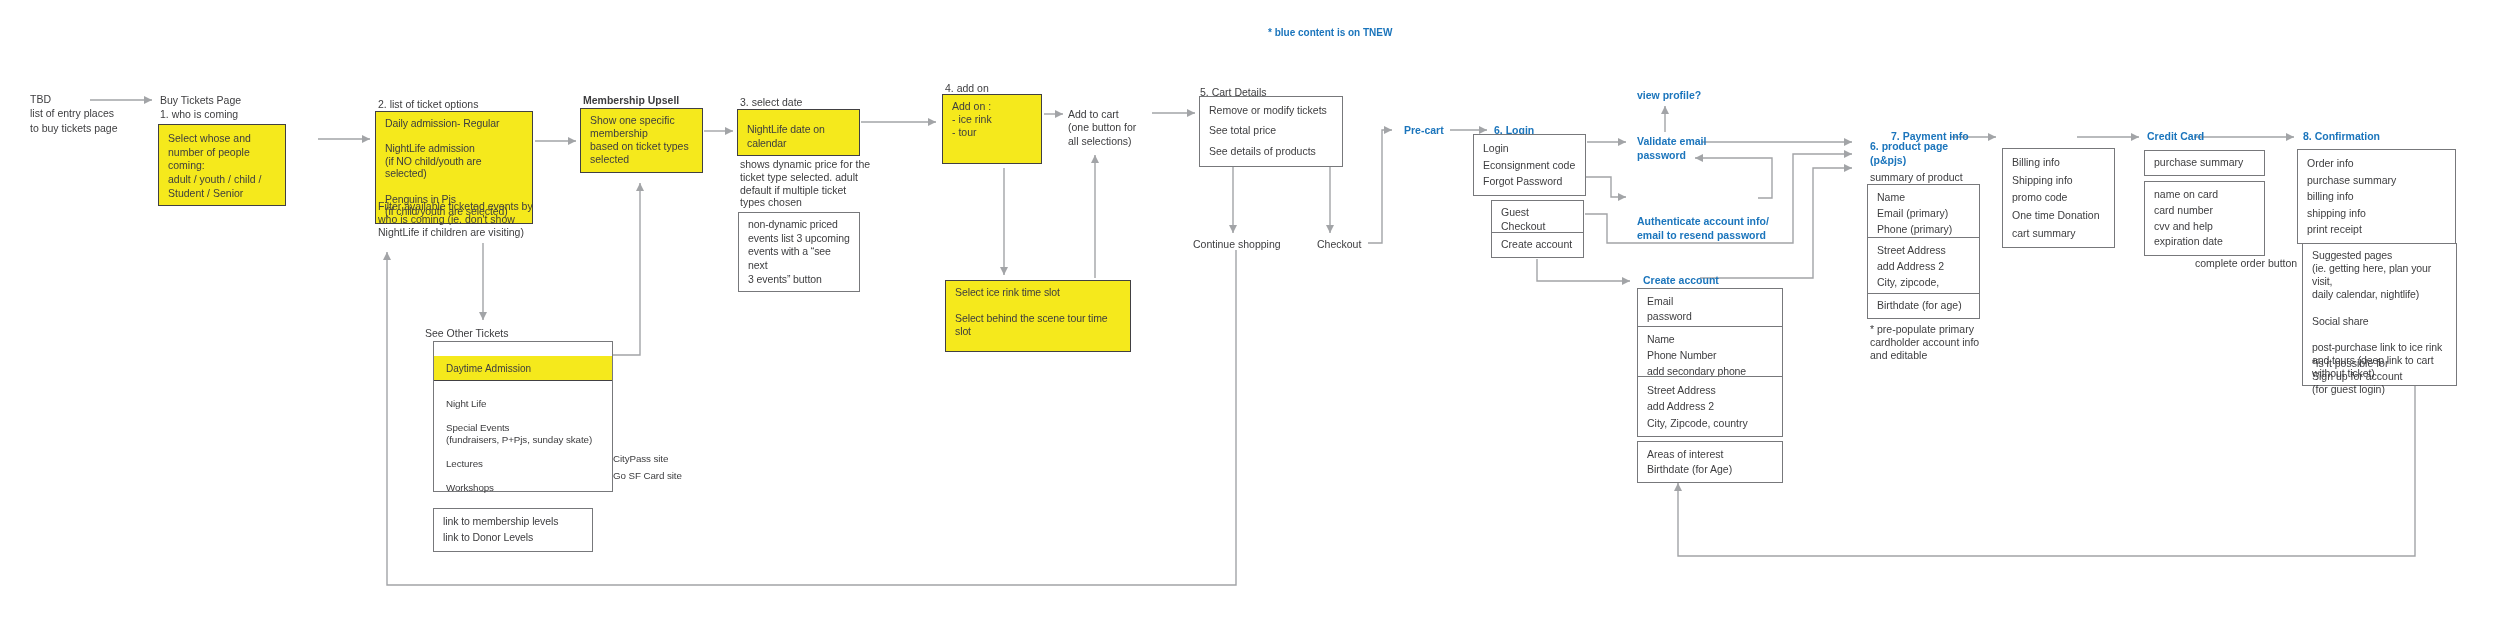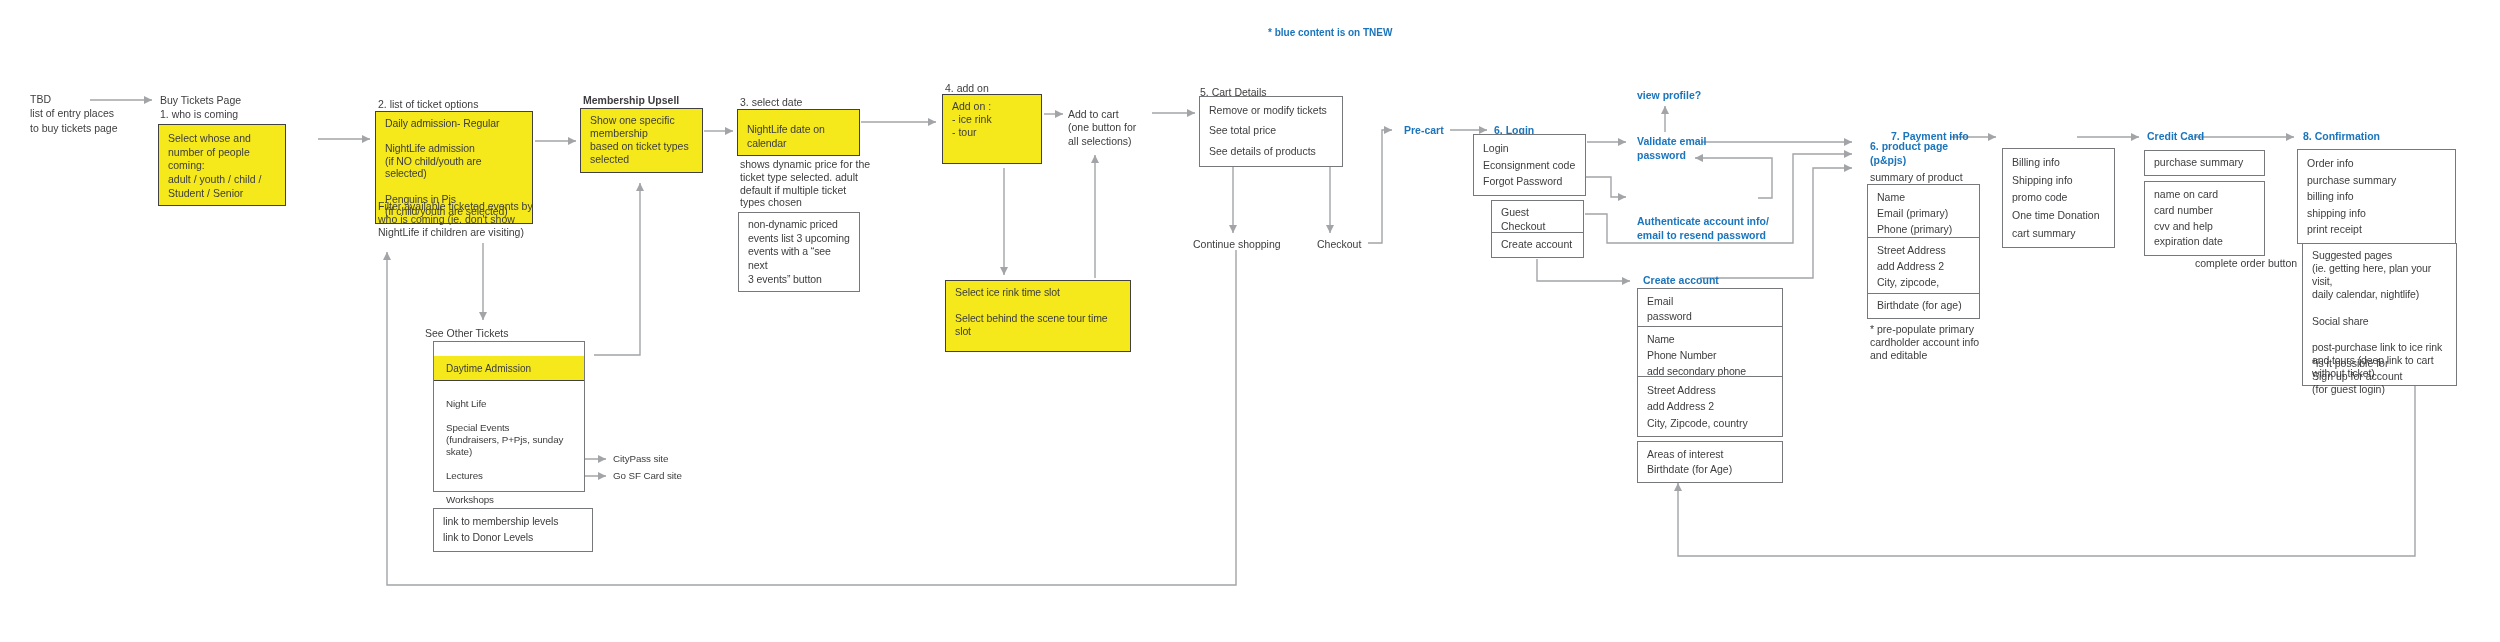--- a/index.html
+++ b/index.html
@@ -120,21 +120,21 @@
 (one button for
 all selections)</div>
   <div class="t" style="left:1200px;top:86px;">5. Cart Details</div>
   <div class="box" style="left:1199px;top:96px;width:144px;line-height:1.95;padding-top:3px;">Remove or modify tickets
 See total price
 See details of products</div>
   <div class="t" style="left:1193px;top:238px;">Continue shopping</div>
   <div class="t" style="left:1317px;top:238px;">Checkout</div>
 
   <div class="t" style="left:425px;top:327px;">See Other Tickets</div>
-  <div class="box" style="left:433px;top:341px;width:152px;height:151px;padding:0;">
+  <div class="box" style="left:433px;top:341px;width:180px;height:151px;padding:0;">
     <div class="yellow" style="position:relative;border:none;border-bottom:1.5px solid #414042;padding:6px 0 5px 12px;font-size:10px;">Daytime Admission</div>
     <div class="sm" style="position:relative;white-space:pre-line;padding:4px 4px 0 12px;line-height:1.22;">Night Life
 
 Special Events
 (fundraisers, P+Pjs, sunday skate)
 
 Lectures
 
 Workshops
 

